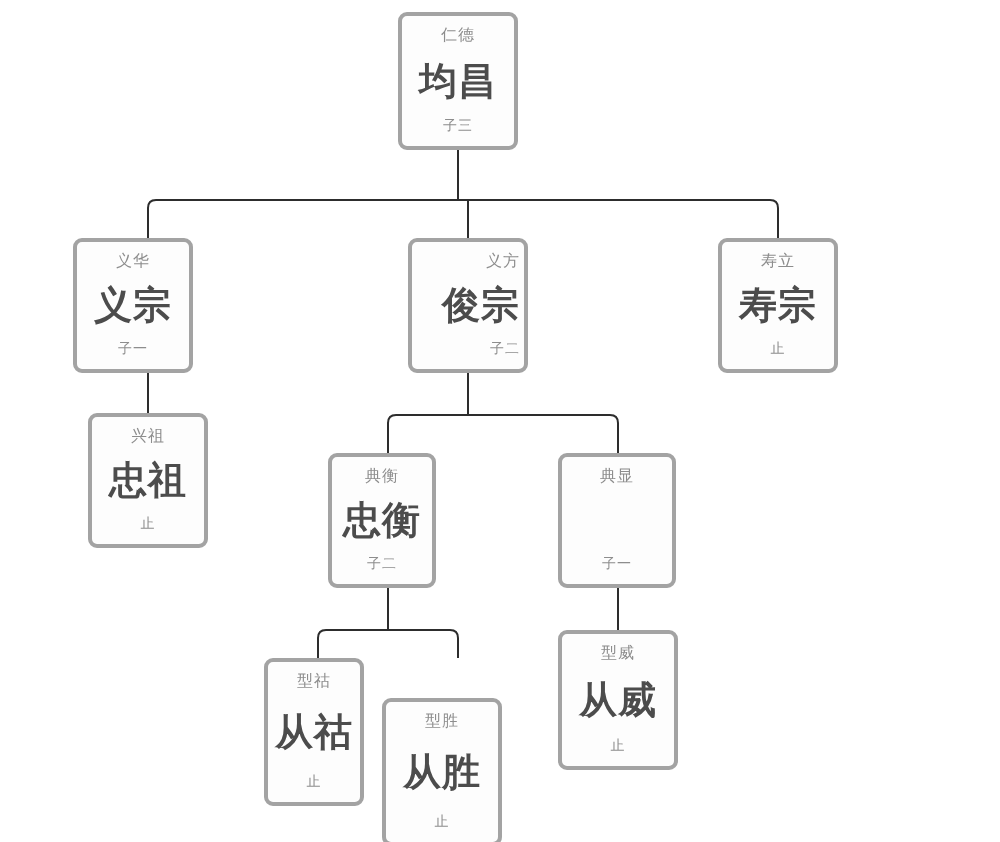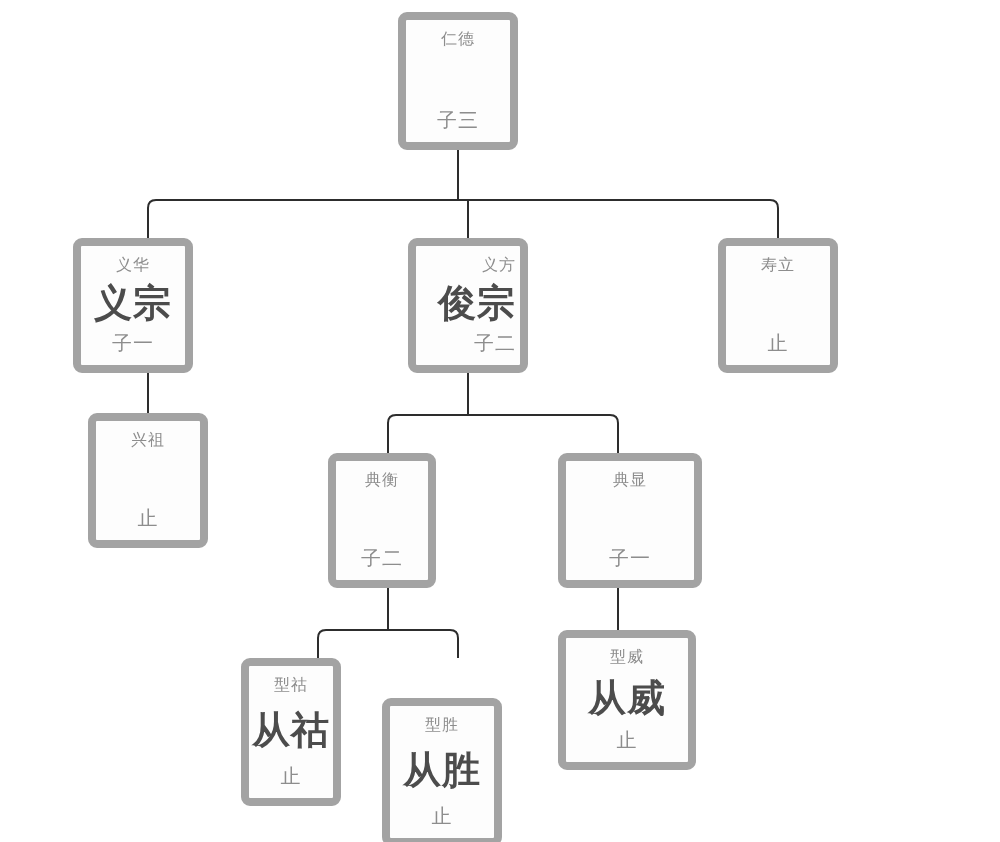--- a/index.html
+++ b/index.html
@@ -22,21 +22,21 @@
     left: 0;
     top: 0;
     width: 1000px;
     height: 842px;
     pointer-events: none;
   }
   .node {
     position: absolute;
     box-sizing: border-box;
     background: #fdfdfd;
-    border: 8px solid #a3a3a3;
+    border: 4px solid #a3a3a3;
     border-radius: 9px;
     display: flex;
     flex-direction: column;
     align-items: center;
     justify-content: space-between;
     padding: 11px 4px 12px 4px;
     z-index: 2;
   }
   .node-top {
     font-size: 16px;
@@ -51,21 +51,21 @@
     color: #4c4c4c;
     line-height: 1;
     letter-spacing: 1px;
     white-space: nowrap;
     flex: 1;
     display: flex;
     align-items: center;
     justify-content: center;
   }
   .node-bottom {
-    font-size: 20px;
+    font-size: 14px;
     color: #8d8d8d;
     line-height: 1;
     letter-spacing: 1px;
     white-space: nowrap;
     min-height: 16px;
   }
 </style>
 </head>
 <body>
 
@@ -88,66 +88,70 @@
       <path d="M 388 588 L 388 630"></path>
       <path d="M 388 630 L 326 630 Q 318 630 318 638 L 318 658"></path>
       <path d="M 388 630 L 450 630 Q 458 630 458 638 L 458 658"></path>
 
       <path d="M 618 588 L 618 630"></path>
     </g>
   </svg>
 
   <div class="node" style="left:398px; top:12px; width:120px; height:138px;">
     <div class="node-top">仁德</div>
+    <div class="node-name">均昌</div>
     <div class="node-bottom">子三</div>
   </div>
 
   <div class="node" style="left:73px; top:238px; width:120px; height:135px;">
     <div class="node-top">义华</div>
     <div class="node-name">义宗</div>
     <div class="node-bottom">子一</div>
   </div>
 
   <div class="node" style="left:408px; top:238px; width:120px; height:135px;align-items:flex-end;">
     <div class="node-top">义方</div>
     <div class="node-name">俊宗</div>
     <div class="node-bottom">子二</div>
   </div>
 
   <div class="node" style="left:718px; top:238px; width:120px; height:135px;">
     <div class="node-top">寿立</div>
+    <div class="node-name">寿宗</div>
     <div class="node-bottom">止</div>
   </div>
 
   <div class="node" style="left:88px; top:413px; width:120px; height:135px;">
     <div class="node-top">兴祖</div>
+    <div class="node-name">忠祖</div>
     <div class="node-bottom">止</div>
   </div>
 
   <div class="node" style="left:328px; top:453px; width:108px; height:135px;">
     <div class="node-top">典衡</div>
+    <div class="node-name">忠衡</div>
     <div class="node-bottom">子二</div>
   </div>
 
-  <div class="node" style="left:558px; top:453px; width:144px; height:135px;">
+  <div class="node" style="left:558px; top:453px; width:118px; height:135px;">
     <div class="node-top">典显</div>
     <div class="node-bottom">子一</div>
   </div>
 
-  <div class="node" style="left:241px; top:658px; width:100px; height:148px;">
+  <div class="node" style="left:264px; top:658px; width:100px; height:148px;">
     <div class="node-top">型祜</div>
     <div class="node-name">从祜</div>
     <div class="node-bottom">止</div>
   </div>
 
   <div class="node" style="left:382px; top:658px; width:120px; height:148px;margin-top:40px;">
     <div class="node-top">型胜</div>
     <div class="node-name">从胜</div>
     <div class="node-bottom">止</div>
   </div>
 
-  <div class="node" style="left:558px; top:630px; width:138px; height:140px;">
+  <div class="node" style="left:558px; top:630px; width:120px; height:140px;">
     <div class="node-top">型威</div>
     <div class="node-name">从威</div>
     <div class="node-bottom">止</div>
   </div>
 
 </div>
 
 </body></html>

